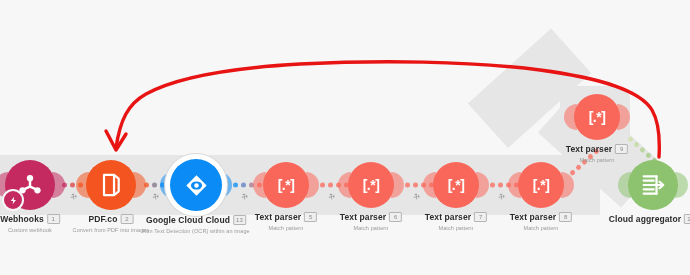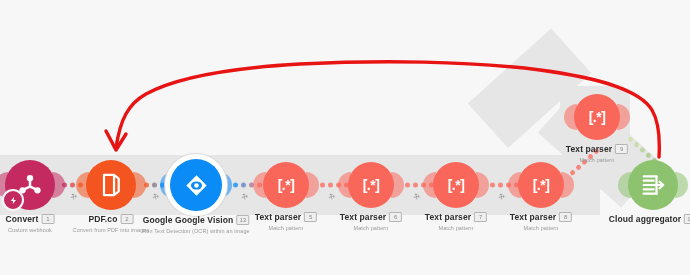--- a/index.html
+++ b/index.html
@@ -232,21 +232,21 @@
     </svg>
           </span>
           <div style="position: absolute; left: -3px; bottom: -1px; width: 18px; height: 18px; border-radius: 50%; background: rgb(196, 42, 95); border: 2px solid rgb(247, 247, 247); display: flex; align-items: center; justify-content: center;">
             <svg width="9" height="9" viewBox="0 0 24 24">
               <path d="M13.6 2 L5 13.4 L11 13.4 L9.6 22 L18.6 10.4 L12.6 10.4 Z" fill="#ffffff"></path>
             </svg>
           </div>
         </div>
       </div>
       <div class="node-label" style="left: 30px; top: 214px;">
-        <div class="node-title"><span>Convert</span><span class="badge">1</span></div>
+        <div class="node-title"><span>Webhooks</span><span class="badge">1</span></div>
         <div class="node-sub">Custom webhook</div>
       </div>
       <div class="node" style="left: 86px; top: 160px; width: 50px; height: 50px;">
         <div class="bubble" style="width: 50px; height: 50px; background: rgb(244, 84, 31);">
           <div class="nub left" style="background: rgb(244, 84, 31);"></div>
           <div class="nub right" style="background: rgb(244, 84, 31);"></div>
           <span style="display: flex; align-items: center; justify-content: center;">
             <svg width="28" height="28" viewBox="0 0 24 24" fill="none" stroke="#ffffff" stroke-width="1.9" stroke-linejoin="round">
       <path d="M6 3.4 L14.6 3.4 L14.6 20.6 L6 20.6 Z"></path>
       <path d="M14.6 3.4 L18.6 6.6 L18.6 17.4 L14.6 20.6"></path>
@@ -265,21 +265,21 @@
           <span style="display: flex; align-items: center; justify-content: center;">
             <svg width="29" height="29" viewBox="0 0 24 24">
       <path d="M12 3.6 L20.4 12 L12 20.4 L3.6 12 Z" fill="#ffffff"></path>
       <ellipse cx="12" cy="12" rx="4.6" ry="3.4" fill="#0b8bf5"></ellipse>
       <circle cx="12" cy="12" r="1.9" fill="#ffffff"></circle>
     </svg>
           </span>
         </div>
       </div>
       <div class="node-label" style="left: 196px; top: 215px;">
-        <div class="node-title"><span>Google Google Vision</span><span class="badge">13</span></div>
+        <div class="node-title"><span>Google Cloud Cloud</span><span class="badge">13</span></div>
         <div class="node-sub">Run Text Detection (OCR) within an image</div>
       </div>
       <div class="node" style="left: 263px; top: 162px; width: 46px; height: 46px;">
         <div class="bubble" style="width: 46px; height: 46px; background: rgb(249, 103, 90);">
           <div class="nub left" style="background: rgb(249, 103, 90);"></div>
           <div class="nub right" style="background: rgb(249, 103, 90);"></div>
           <span style="display: flex; align-items: center; justify-content: center; color: rgb(255, 255, 255); font-family: &quot;Liberation Sans&quot;, sans-serif; font-weight: bold; font-size: 14px; letter-spacing: -0.5px;">[.*]</span>
         </div>
       </div>
       <div class="node-label" style="left: 286px; top: 212px;">

